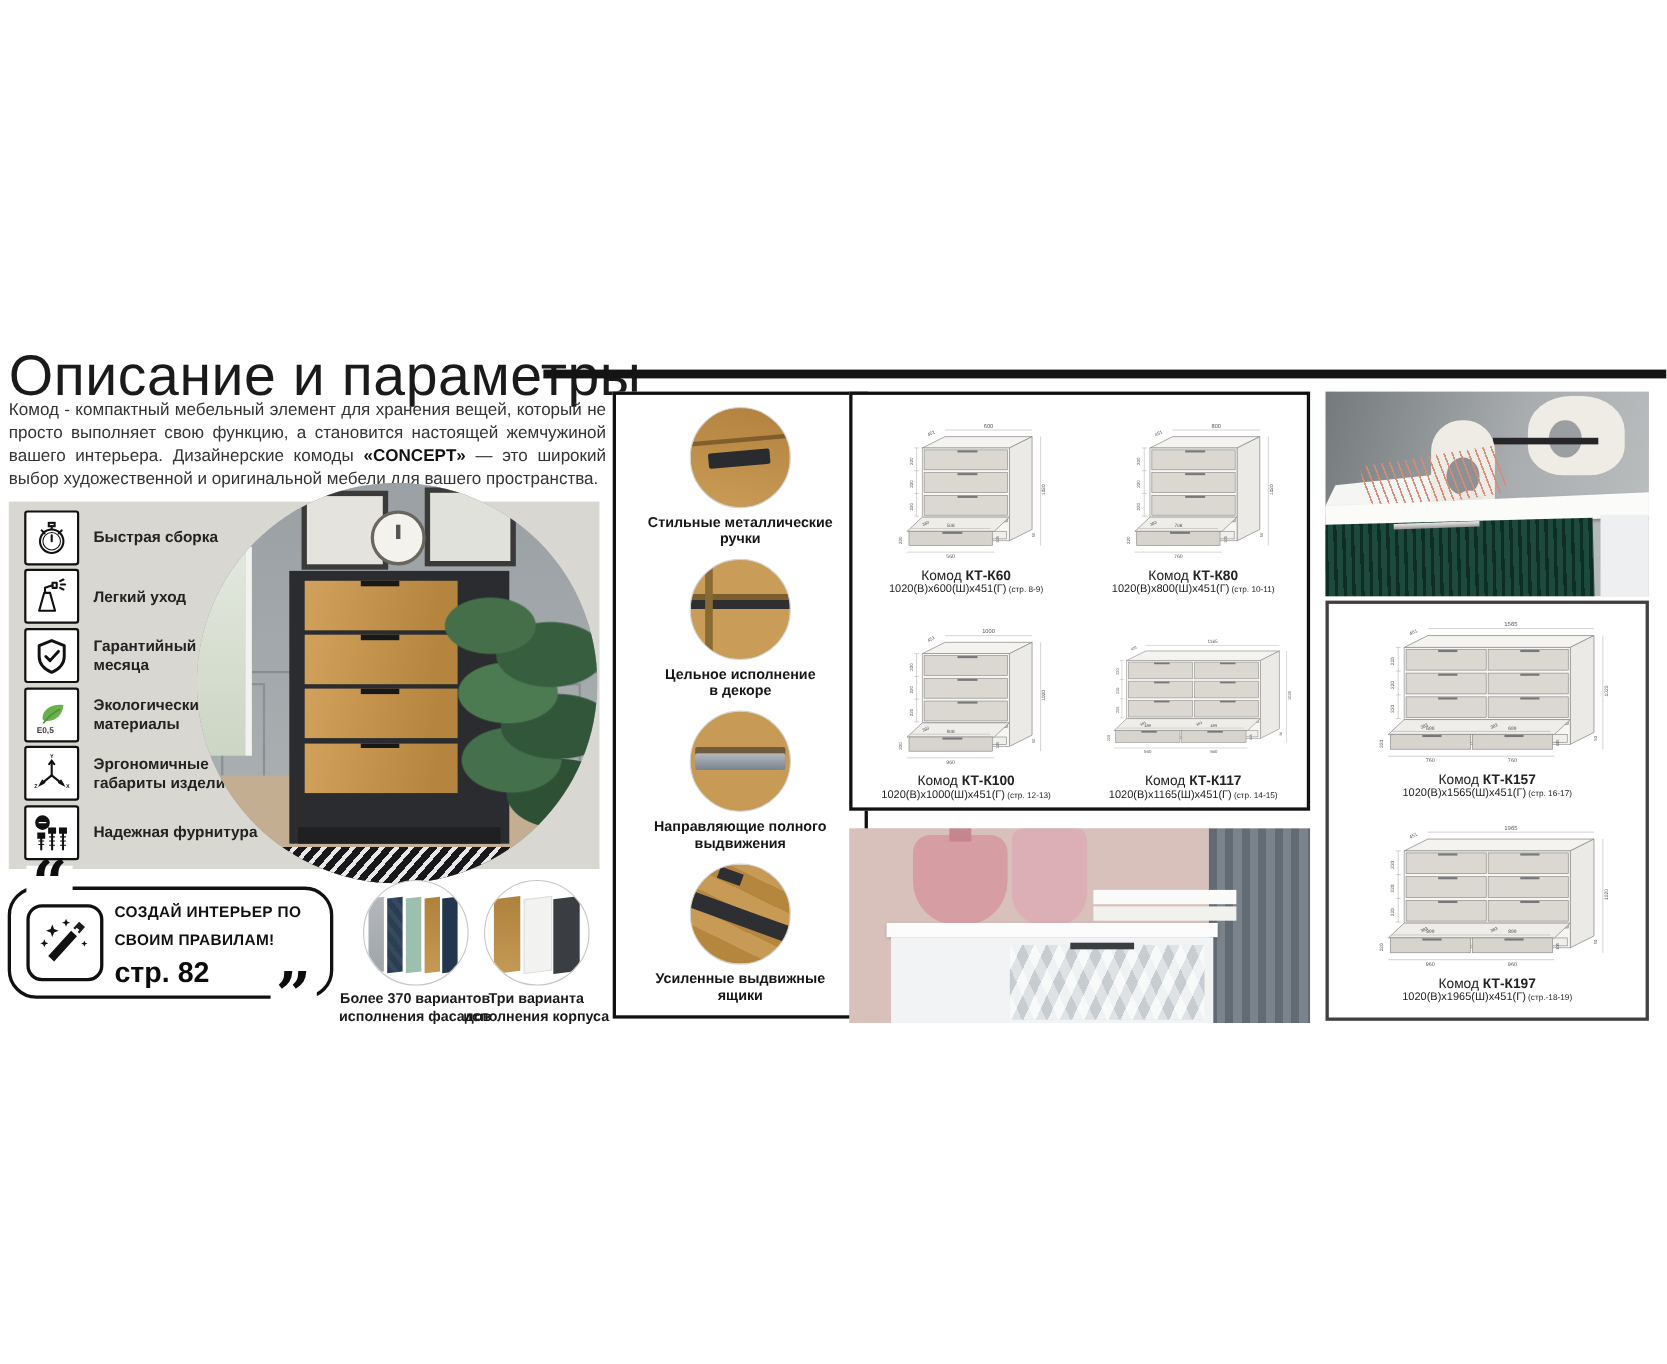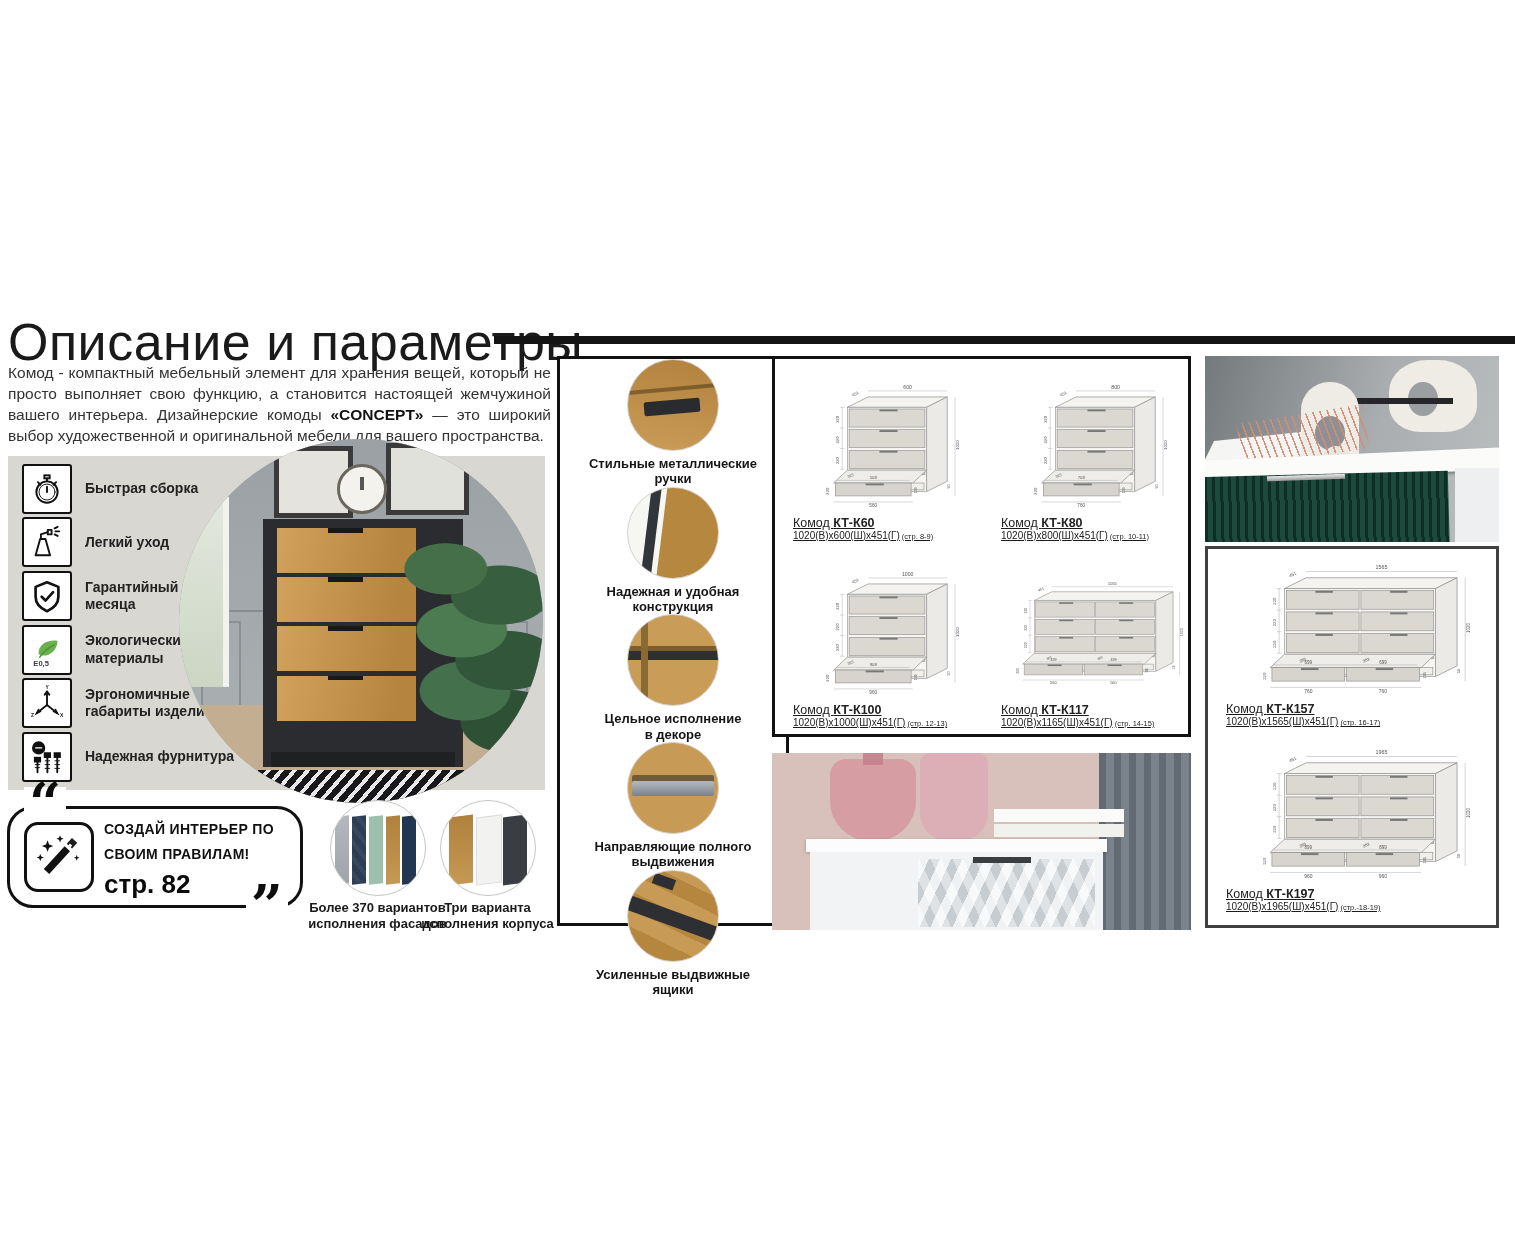--- a/index.html
+++ b/index.html
@@ -79,21 +79,21 @@
   #dc3 .e{position:absolute;left:14%;top:0;width:8%;height:100%;background:#8a6a33;}
   #dc4{background:#c79a55;}
   #dc4 .r{position:absolute;left:4%;top:42%;width:92%;height:17%;background:linear-gradient(#b3b9bf,#79828b);border-radius:2px;box-shadow:0 -6px 0 rgba(40,40,40,.55);}
   #dc5{background:repeating-linear-gradient(26deg,#c79a55 0 16px,#b5863e 16px 32px);}
   #dc5 .s{position:absolute;left:-10%;top:46%;width:125%;height:17%;background:#2d2f33;transform:rotate(20deg);}
   #dc5 .h{position:absolute;left:28%;top:6%;width:24%;height:12%;background:#2d2f33;transform:rotate(20deg);}
 
   
   #panel1{position:absolute;left:772px;top:356px;width:419px;height:381px;border:3px solid #111;box-sizing:border-box;display:grid;grid-template-columns:1fr 1fr;grid-template-rows:1fr 1fr;background:#fff;}
   #panel2{position:absolute;left:1205px;top:546px;width:294px;height:382px;border:3px solid #404040;box-sizing:border-box;display:flex;flex-direction:column;justify-content:space-evenly;background:#fff;}
-  .pcell{display:flex;flex-direction:column;justify-content:flex-end;padding:2px 2px 6px 18px;text-decoration:underline;}
+  .pcell{display:flex;flex-direction:column;align-items:center;justify-content:flex-end;padding:2px 2px 6px 2px;}
   .pcell svg.draw{width:188px;height:136px;}
   #panel2 .pcell svg.draw{width:268px;height:142px;}
   .pl1{font-size:12.5px;color:#222;margin-top:2px;}
   .pl1 b{font-weight:800;}
   .pl2{font-size:10px;color:#222;}
   .pl2 .pg{font-size:7.5px;margin-left:2px;}
 
   
   #photo-tr{position:absolute;left:1205px;top:356px;width:294px;height:186px;overflow:hidden;background:linear-gradient(105deg,#74797c,#a9adaf 55%,#bcbfc0);}
   .tr-top{position:absolute;left:-8px;right:-4px;top:98px;height:22px;background:#fbfbfa;transform:rotate(-2.5deg);box-shadow:0 2px 3px rgba(0,0,0,.3);}
@@ -275,27 +275,20 @@
 
 <div id="strip">
   <div class="detail">
     <div class="dc" id="dc1">
         <div class="h2"></div>
         <div class="h1"></div>
       </div>
     <div class="dcap"><span>Стильные металлические</span><br><span>ручки</span></div>
   </div>
   <div class="detail">
-    <div class="dc" id="dc2">
-        <div class="a"></div>
-        <div class="b"></div>
-      </div>
-    <div class="dcap"><span>Надежная и удобная</span><br><span>конструкция</span></div>
-  </div>
-  <div class="detail">
     <div class="dc" id="dc3">
         <div class="e"></div>
       </div>
     <div class="dcap"><span>Цельное исполнение</span><br><span>в декоре</span></div>
   </div>
   <div class="detail">
     <div class="dc" id="dc4">
         <div class="r"></div>
       </div>
     <div class="dcap"><span>Направляющие полного</span><br><span>выдвижения</span></div>

